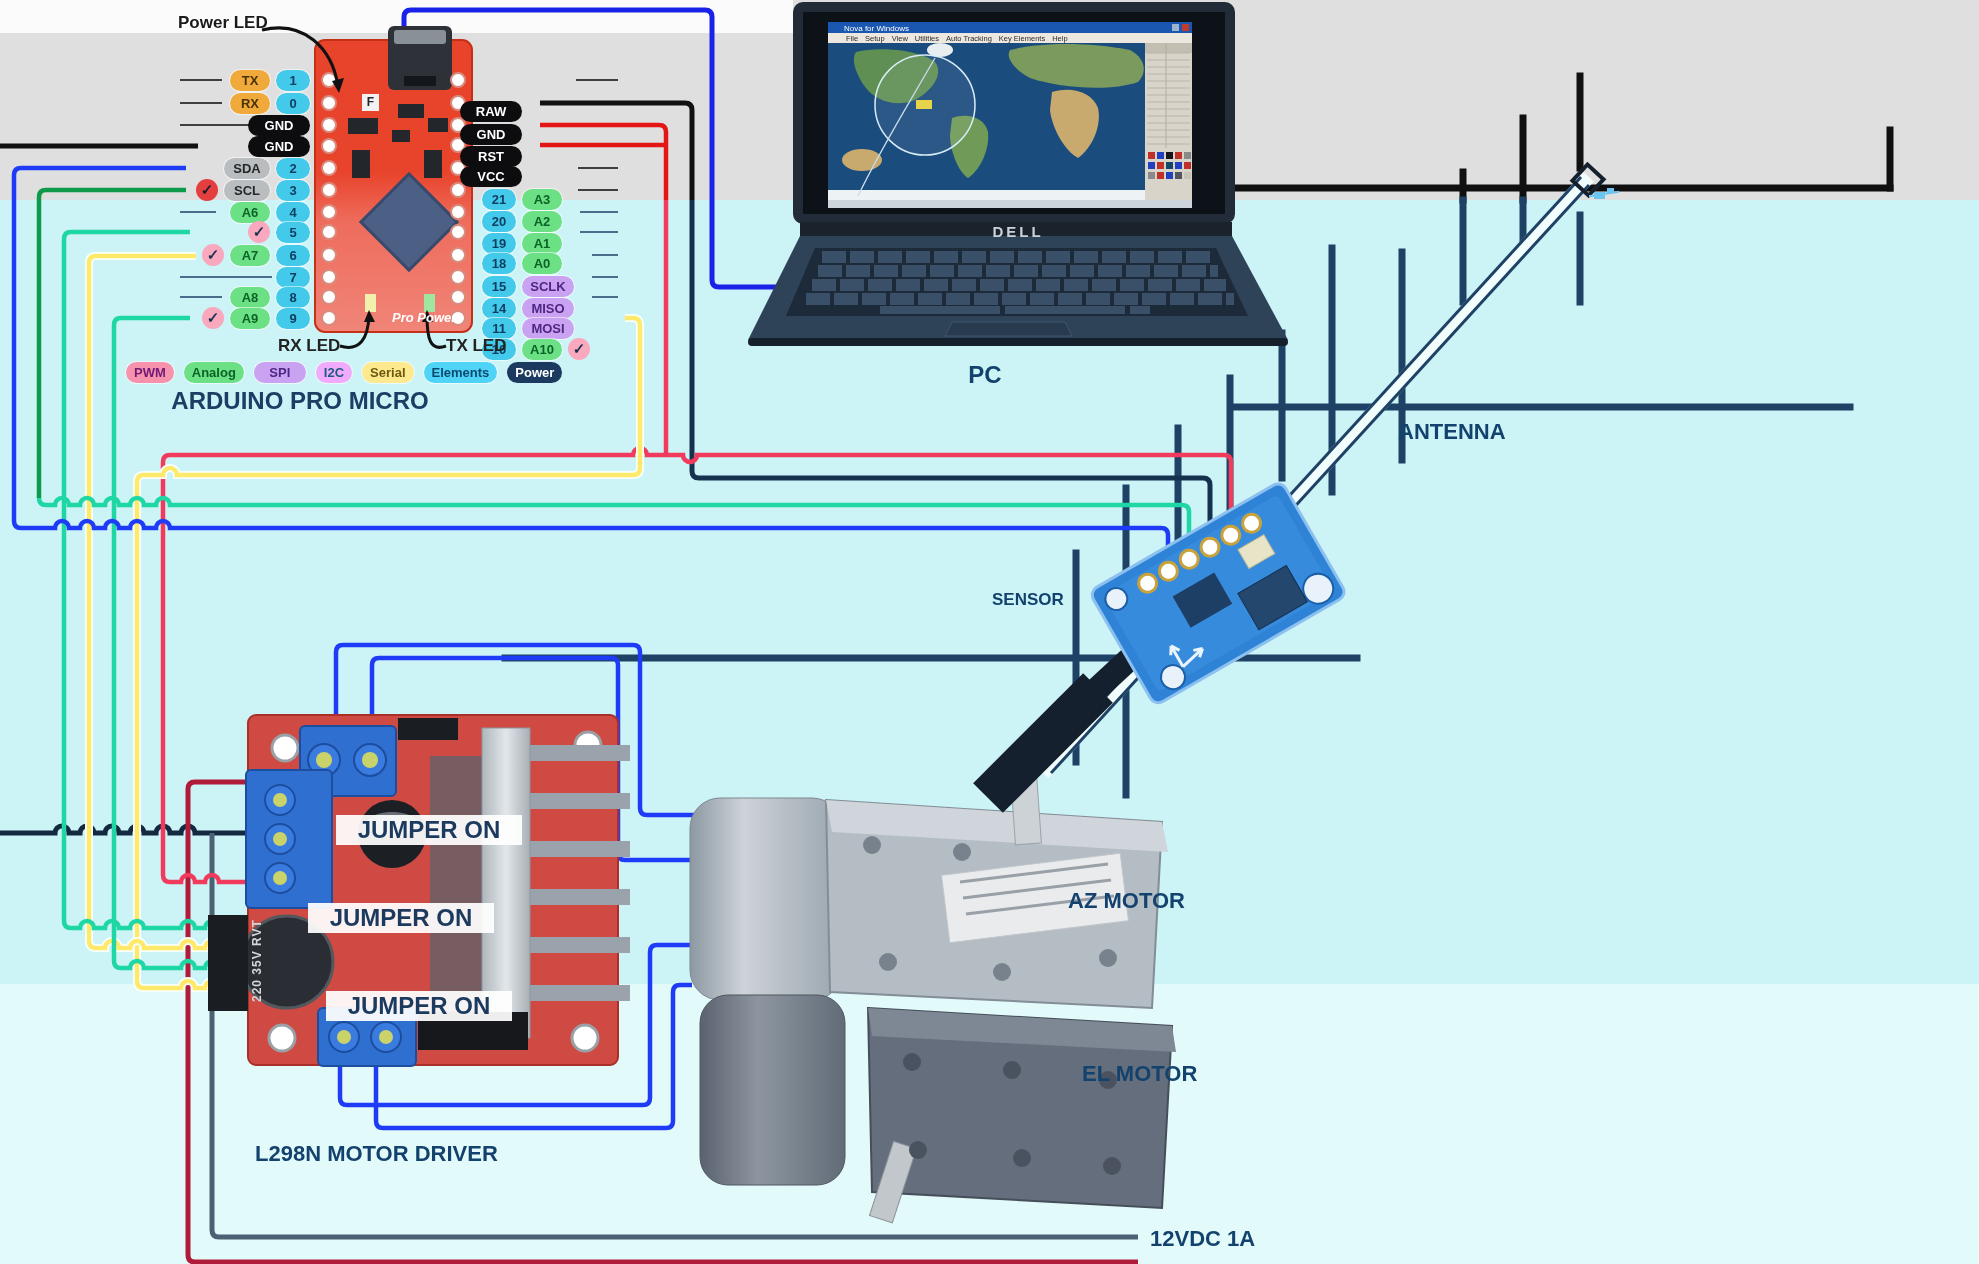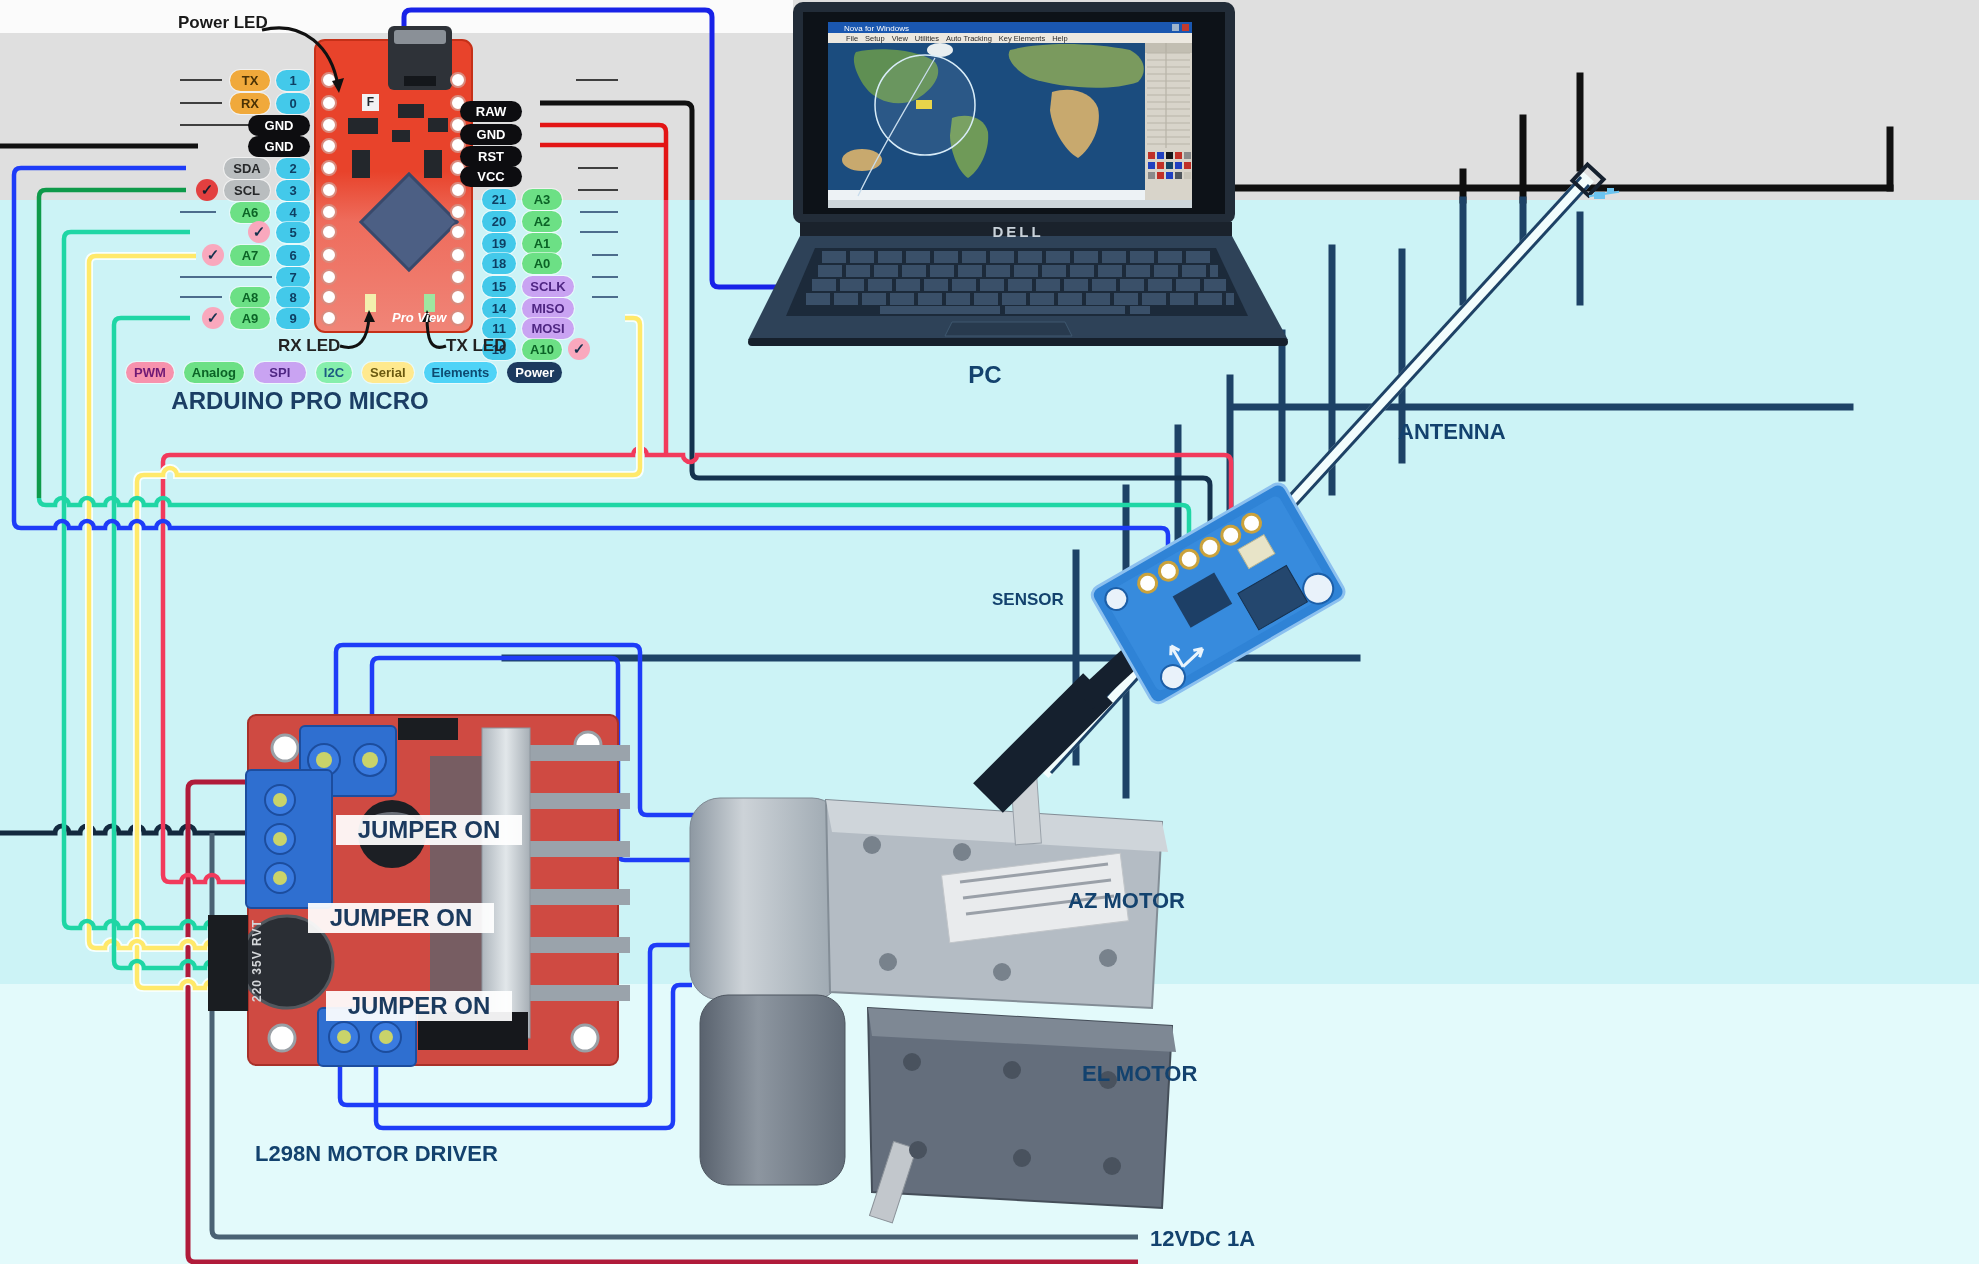--- a/index.html
+++ b/index.html
@@ -20,21 +20,21 @@
   .analog{background:#6ce085;color:#0b6326;min-width:24px;}
   .spi{background:#c9a3f2;color:#4f2683;min-width:36px;}
   .chk{width:22px;height:22px;border-radius:50%;display:flex;align-items:center;
        justify-content:center;font-weight:bold;font-size:15px;color:#16324e;flex:0 0 22px;}
   .chk.pink{background:#f9a8bd}
   .chk.red{background:#e33f3f;color:#141d2c}
   .rnum{margin-left:22px;}
   
   #legend{position:absolute;left:126px;top:362px;display:flex;gap:10px;align-items:center;}
   .pwmL{background:#f792ad;color:#701a75}
-  .i2cL{background:#86efac;color:#1c5b82}
+  .i2cL{background:#f0abfc;color:#1c5b82}
   .serialL{background:#ffe98e;color:#6b5a10}
   .arduinoL{background:#4fd3f7;color:#0d4a70}
   .powerL{background:#1c3a5f;color:#fff;box-shadow:none;}
   .jumper{position:absolute;width:186px;height:30px;background:rgba(255,255,255,.93);
           color:#1b3a5e;font-weight:bold;font-size:24px;text-align:center;line-height:30px;margin-top:9px;}
   .tinytxt{position:absolute;color:#fff;font-size:8px;}
   #menu{position:absolute;display:flex;gap:7px;color:#2b2b2b;font-size:7.5px;}
   #caplbl{position:absolute;left:250px;top:1002px;transform:rotate(-90deg);
           transform-origin:left top;color:#d4d7da;font-weight:bold;font-size:12px;letter-spacing:1px;}
   #silk{position:absolute;left:392px;top:310px;color:#fff;font-weight:bold;
@@ -538,17 +538,17 @@
   <span>File</span>
   <span>Setup</span>
   <span>View</span>
   <span>Utilities</span>
   <span>Auto Tracking</span>
   <span>Key Elements</span>
   <span>Help</span>
 </div>
 <div id="dell">DELL</div>
 
-<div id="silk">Pro View</div>
+<div id="silk">Pro Power</div>
 <div id="fmark">F</div>
 <div id="caplbl">220 35V RVT</div>
 
 </div>
 
 </body></html>

